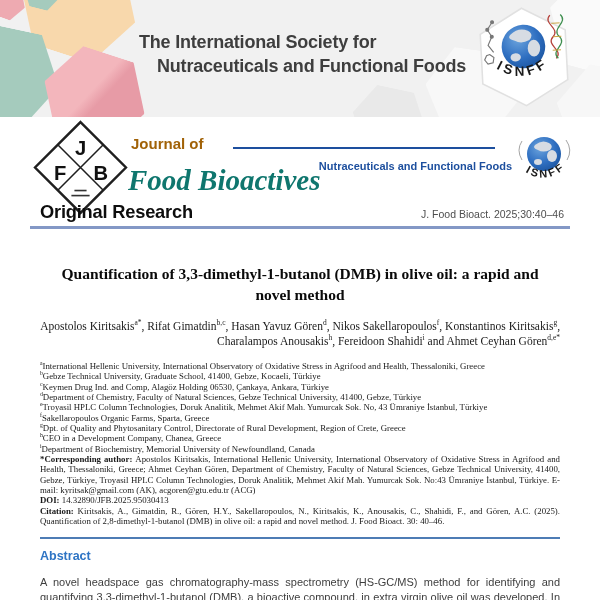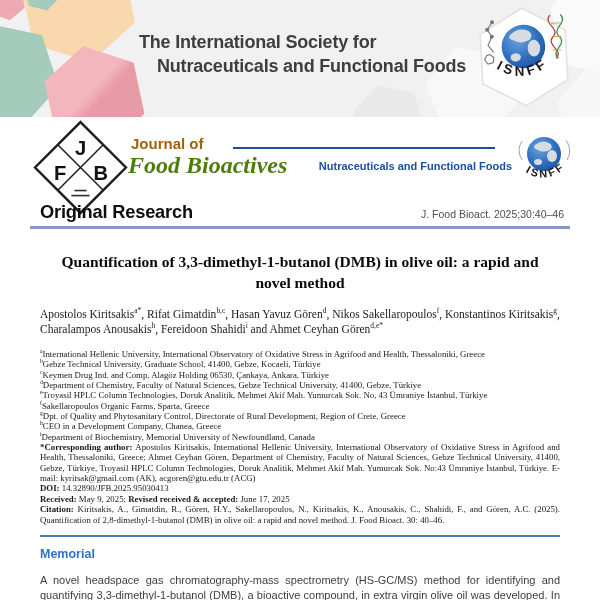--- a/index.html
+++ b/index.html
@@ -11,35 +11,35 @@
   .hex{position:absolute;clip-path:polygon(25% 0,75% 0,100% 50%,75% 100%,25% 100%,0 50%);}
   .society-name{position:absolute;left:139px;top:30px;font-weight:bold;font-size:18px;
                 line-height:24px;color:#3e3e3e;letter-spacing:-0.2px;}
   .society-name .l2{padding-left:18px;}
   #isnff-logo{position:absolute;left:472px;top:3px;}
 
   
   #jfb-logo{position:absolute;left:32px;top:119px;}
   .journal-of{position:absolute;left:131px;top:135px;font-weight:bold;font-size:15px;color:#a16207;}
   .journal-line{position:absolute;left:233px;top:147px;width:262px;height:2px;background:#1d4f9e;}
-  .journal-name{position:absolute;left:128px;top:152px;font-family:"Liberation Serif",serif;
-                font-style:italic;font-weight:bold;font-size:24px;color:#4d7c0f;}
+  .journal-name{position:absolute;left:128px;top:164px;font-family:"Liberation Serif",serif;
+                font-style:italic;font-weight:bold;font-size:29px;color:#0f766e;}
   .society-small{position:absolute;right:88px;top:160px;width:250px;text-align:right;
                  font-weight:bold;font-size:11px;line-height:13.5px;color:#1d4f9e;}
   #globe-small{position:absolute;left:513px;top:129px;}
   .article-type{position:absolute;left:40px;top:201px;font-weight:bold;font-size:19px;color:#0d0d0d;
                 transform:scaleX(.96);transform-origin:left;letter-spacing:-0.2px;}
   .jref{position:absolute;right:36px;top:208px;font-size:10.5px;color:#4e4e4e;}
   .header-rule{position:absolute;left:30px;right:30px;top:226px;height:3px;background:#8398c6;}
 
   
-  #body{position:absolute;top:229px;left:0;right:0;bottom:0;padding:0 40px;overflow:hidden;}
+  #body{position:absolute;top:229px;left:0;right:0;bottom:0;padding:12px 40px;overflow:hidden;}
   .title{margin:22px auto 0;width:512px;text-align:center;font-family:"Liberation Serif",serif;
          font-weight:bold;font-size:15.5px;line-height:21px;color:#0a0a0a;}
-  .authors{margin:14px auto 0;text-align:left;font-family:"Liberation Serif",serif;
+  .authors{margin:14px auto 0;text-align:right;font-family:"Liberation Serif",serif;
            font-size:11.5px;line-height:15px;color:#1a1a1a;}
   sup{font-size:65%;line-height:0;}
   .affils{margin-top:12px;}
   .affil,.meta-line{font-family:"Liberation Serif",serif;font-size:8.8px;line-height:10.35px;
                     color:#191919;text-align:justify;}
   .meta-line .b{font-weight:bold;}
   .section-rule{margin-top:10px;border-top:2.5px solid #4e7cb5;}
   .abs-head{margin-top:10px;font-weight:bold;font-size:12.5px;color:#2e74c4;}
   .abs-text{margin-top:12px;font-size:11px;line-height:15.5px;text-align:justify;color:#3e3e3e;}
 </style>
@@ -155,21 +155,20 @@
         <div class="affil"><sup>d</sup>Department of Chemistry, Faculty of Natural Sciences, Gebze Technical University, 41400, Gebze, Türkiye</div>
         <div class="affil"><sup>e</sup>Troyasil HPLC Column Technologies, Doruk Analitik, Mehmet Akif Mah. Yumurcak Sok. No, 43 Ümraniye İstanbul, Türkiye</div>
         <div class="affil"><sup>f</sup>Sakellaropoulos Organic Farms, Sparta, Greece</div>
         <div class="affil"><sup>g</sup>Dpt. of Quality and Phytosanitary Control, Directorate of Rural Development, Region of Crete, Greece</div>
         <div class="affil"><sup>h</sup>CEO in a Development Company, Chanea, Greece</div>
         <div class="affil"><sup>i</sup>Department of Biochemistry, Memorial University of Newfoundland, Canada</div>
       </div>
     <div class="meta">
         <div class="meta-line"><span class="b">*Corresponding author: </span><span>Apostolos Kiritsakis, International Hellenic University, International Observatory of Oxidative Stress in Agrifood and Health, Thessaloniki, Greece; Ahmet Ceyhan Gören, Department of Chemistry, Faculty of Natural Sciences, Gebze Technical University, 41400, Gebze, Türkiye, Troyasil HPLC Column Technologies, Doruk Analitik, Mehmet Akif Mah. Yumurcak Sok. No:43 Ümraniye İstanbul, Türkiye. E-mail: kyritsak@gmail.com (AK), acgoren@gtu.edu.tr (ACG)</span></div>
         <div class="meta-line"><span class="b">DOI: </span><span>14.32890/JFB.2025.95030413</span></div>
-        <div class="meta-line"><span class="b">Received: </span><span>May 9, 2025; </span><span class="b">Revised received &amp; accepted: </span><span>June 17, 2025</span></div>
         <div class="meta-line"><span class="b">Citation: </span><span>Kiritsakis, A., Gimatdin, R., Gören, H.Y., Sakellaropoulos, N., Kiritsakis, K., Anousakis, C., Shahidi, F., and Gören, A.C. (2025). Quantification of 2,8-dimethyl-1-butanol (DMB) in olive oil: a rapid and novel method. J. Food Bioact. 30: 40–46.</span></div>
       </div>
     <div class="section-rule"></div>
-    <div class="abs-head">Memorial</div>
+    <div class="abs-head">Abstract</div>
     <div class="abs-text">A novel headspace gas chromatography-mass spectrometry (HS-GC/MS) method for identifying and quantifying 3,3-dimethyl-1-butanol (DMB), a bioactive compound, in extra virgin olive oil was developed. In this study, sol-</div>
   </div>
 
 </div>
 
 </body></html>

